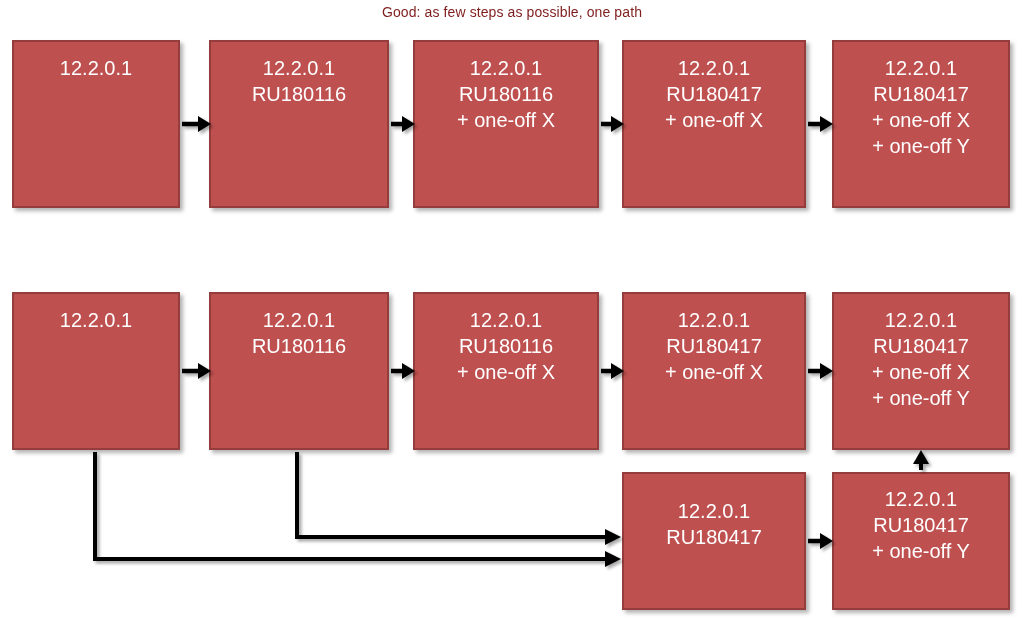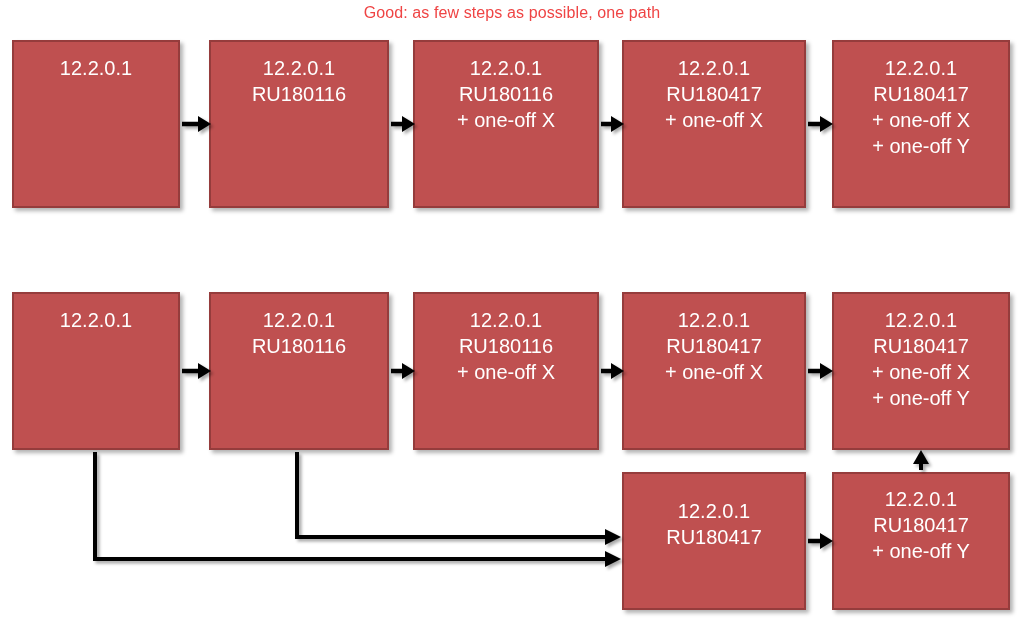--- a/index.html
+++ b/index.html
@@ -17,22 +17,22 @@
   #stage {
     position: absolute;
     left: 0; top: 0;
     width: 1024px;
     height: 622px;
   }
   .section-title {
     position: absolute;
     width: 100%;
     text-align: center;
-    font-size: 16px;
-    color: #ef4444;
+    font-size: 14px;
+    color: #7f1d1d;
     font-family: "Liberation Sans", sans-serif;
     letter-spacing: 0.1px;
     white-space: nowrap;
   }
   #title-good { top: 4px; }
   #title-bad  { top: 238px; }
 
   .node {
     position: absolute;
     box-sizing: border-box;

